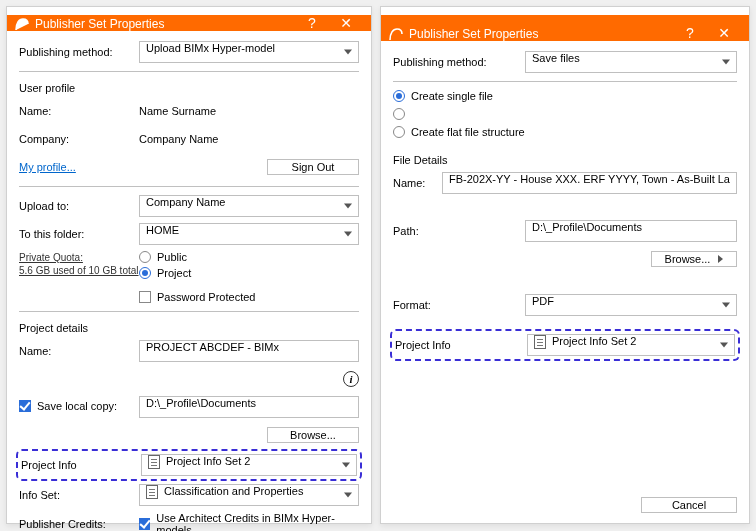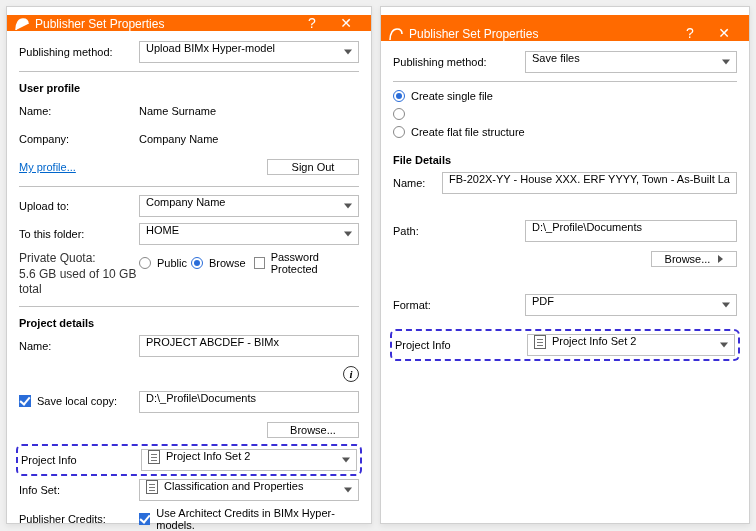--- a/index.html
+++ b/index.html
@@ -105,56 +105,56 @@
     border: 1px solid var(--border);
     background: #fff;
     font: inherit;
     text-align: center;
     display: inline-flex;
     align-items: center;
     justify-content: center;
     cursor: pointer;
   }
   .link { color: var(--blue); text-decoration: underline; cursor: pointer; }
-  .section-head { font-weight: 700; margin-top: 2px; }
+  .section-head { font-weight: 400; margin-top: 2px; }
   .divider { border-top: 1px solid var(--divider); margin: 2px 0 2px 0; }
   .radio, .check { display: inline-flex; align-items: center; gap: 6px; cursor: pointer; }
   .radio .dot {
     width: 12px; height: 12px; border: 1px solid #888; border-radius: 50%; display: inline-block; position: relative;
   }
   .radio.checked .dot { border-color: var(--blue-radio); }
   .radio.checked .dot::after{
     content:""; position:absolute; inset:2px; border-radius:50%; background:var(--blue-radio);
   }
   .check .box {
     width: 12px; height: 12px; border: 1px solid #888; display: inline-block; position: relative; background:#fff;
   }
   .check.checked .box { background: var(--blue-radio); border-color: var(--blue-radio); }
   .check.checked .box::after {
     content:""; position:absolute; left:2px; top:-1px; width:4px; height:8px;
     border: solid #fff; border-width: 0 2px 2px 0; transform: rotate(40deg);
   }
-  .rightcol { flex:1; display:flex; flex-direction:row; gap:4px; }
+  .rightcol { flex:1; display:flex; flex-direction:column; gap:4px; }
   .info-icon {
     width: 16px; height: 16px; border: 1px solid #333; border-radius: 50%;
     display:inline-flex; align-items:center; justify-content:center;
     font-family: Georgia, serif; font-style: italic; font-size: 11px; font-weight:bold;
   }
   .dashed {
     outline: 2px dashed var(--dash);
     outline-offset: 1px;
     border-radius: 3px;
   }
   .btnbar {
     display:flex; gap:12px; justify-content:flex-end;
     padding: 8px 12px 10px 12px;
   }
   .btnbar .button { min-width: 96px; }
   .btnbar .ok { background: #fff; }
-  .quotahint { font-size: 12px; color:#333; line-height: 1.3; }
+  .quotahint { font-size: 10px; color:#333; line-height: 1.3; text-decoration: underline; }
   .spacer-grow { flex: 1 1 auto; }
   .browse2::after{
     content:""; display:inline-block; margin-left:8px;
     width:0;height:0;border-top:4px solid transparent;border-bottom:4px solid transparent;border-left:5px solid #555;
   }
 </style>
 </head>
 <body>
 
 <div class="dialog">
@@ -223,21 +223,21 @@
         <div class="quotahint">Private Quota:</div>
         <div class="quotahint">5.6 GB used of 10 GB total</div>
       </div>
       <div class="rightcol">
         <span class="radio">
             <span class="dot"></span>
             <span>Public</span>
           </span>
         <span class="radio checked">
             <span class="dot"></span>
-            <span>Browse</span>
+            <span>Project</span>
           </span>
         <div style="height:4px"></div>
         <span class="check">
             <span class="box"></span>
             <span>Password Protected</span>
           </span>
       </div>
     </div>
 
     <div class="divider"></div>
@@ -400,14 +400,17 @@
           <span class="doc-icon"></span>
           <span>Project Info Set 2</span>
         </div>
       </div>
     </div>
 
     <div class="spacer-grow"></div>
   </div>
 
   <div class="btnbar">
+    <button class="button">
+        <span>Cancel</span>
+      </button>
   </div>
 </div>
 
 </body></html>

